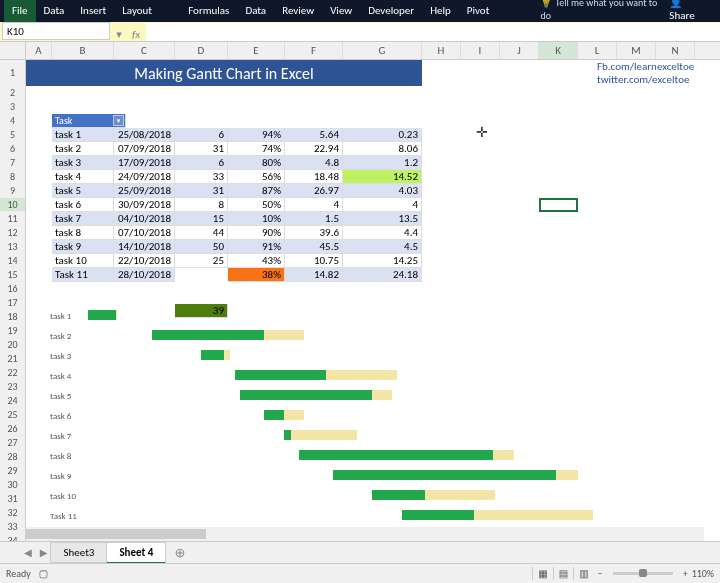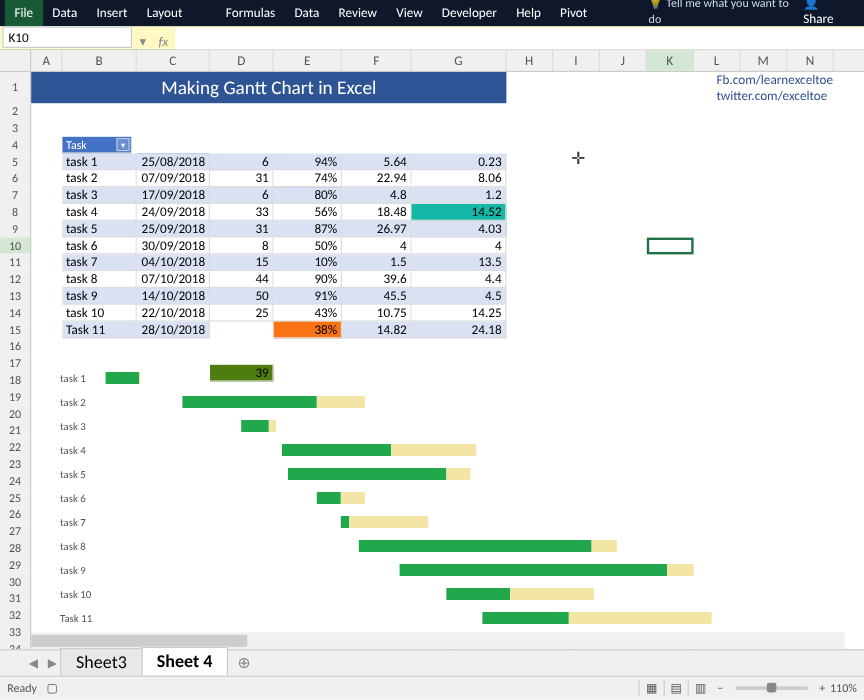--- a/index.html
+++ b/index.html
@@ -33,21 +33,21 @@
 .selbox{position:absolute;border:2px solid #217346;pointer-events:none;}
 .cursor{position:absolute;font-size:14px;color:#333;pointer-events:none;}
 .chart{position:absolute;left:50px;background:#fff;}
 .chart .lbl{position:absolute;left:0;width:38px;text-align:left;font-size:9px;color:#555;}
 .chart .bar{position:absolute;height:10px;}
 .chart .done{background:#21a84c;height:10px;}
 .chart .rem{background:#f3e5a6;height:10px;}
 .chart .ax{position:absolute;font-size:9px;color:#555;transform:translateX(-50%);}
 .tabs{position:absolute;bottom:20px;left:0;right:0;height:22px;background:#f0f0f0;border-top:1px solid #ccc;display:flex;align-items:center;padding-left:20px;}
 .tabs .nav{padding:0 4px;color:#888;font-size:10px;}
-.sheet{padding:3px 12px;font-size:15px;border:1px solid #ccc;background:#fff;margin-left:-1px;}
+.sheet{padding:3px 12px;font-size:11px;border:1px solid #ccc;background:#fff;margin-left:-1px;}
 .sheet.active{background:#fff;border-bottom:2px solid #217346;font-weight:600;}
 .sheet.inactive{background:#e8e8e8;}
 .plus{padding:0 8px;color:#888;font-size:13px;}
 .status{position:absolute;bottom:0;left:0;right:0;height:20px;background:#f0f0f0;border-top:1px solid #ccc;display:flex;align-items:center;padding:0 6px;font-size:10px;color:#555;}
 .status .sp{flex:1;}
 .status .v{padding:0 5px;border-left:1px solid #ccc;}
 .zslider{width:60px;height:3px;background:#ccc;margin:0 6px;position:relative;}
 .zslider::after{content:"";position:absolute;left:50%;top:-3px;width:8px;height:8px;background:#888;border-radius:2px;transform:translateX(-50%);}
 .scroll-h{position:absolute;bottom:42px;left:26px;right:16px;height:14px;background:#f0f0f0;}
 .scroll-h .thumb{position:absolute;left:0;top:2px;width:180px;height:10px;background:#ccc;}
@@ -130,21 +130,21 @@
     <div class="rh" style="top: 432px;">31</div>
     <div class="rh" style="top: 446px;">32</div>
     <div class="rh" style="top: 460px;">33</div>
     <div class="rh" style="top: 474px;">34</div>
     <div class="rh" style="top: 488px;">35</div>
     <div class="title" style="width: 396px;">Making Gantt Chart in Excel</div>
     <div class="resources" style="left: 597px; width: 140px;">
       <div>Fb.com/learnexceltoe</div>
       <div>twitter.com/exceltoe</div>
     </div>
-    <div class="cell hdr" style="left: 52px; top: 54px; width: 58px;">Task<span class="dd">▾</span></div>
+    <div class="cell hdr" style="left: 52px; top: 54px; width: 74px;">Task<span class="dd">▾</span></div>
     <div class="cell hdr" style="left: 114px; top: 54px; width: 61px;">Date<span class="dd">▾</span></div>
     <div class="cell hdr" style="left: 175px; top: 54px; width: 53px;">Days<span class="dd">▾</span></div>
     <div class="cell hdr" style="left: 228px; top: 54px; width: 57px;">% Com<span class="dd">▾</span></div>
     <div class="cell hdr" style="left: 285px; top: 54px; width: 58px;">Status<span class="dd">▾</span></div>
     <div class="cell hdr" style="left: 343px; top: 54px; width: 79px;">Days Remaining<span class="dd">▾</span></div>
     <div class="cell" style="left: 52px; top: 68px; width: 62px; background: rgb(217, 225, 242);">task 1</div>
     <div class="cell r" style="left: 114px; top: 68px; width: 61px; background: rgb(217, 225, 242);">25/08/2018</div>
     <div class="cell r" style="left: 175px; top: 68px; width: 53px; background: rgb(217, 225, 242);">6</div>
     <div class="cell r" style="left: 228px; top: 68px; width: 57px; background: rgb(217, 225, 242);">94%</div>
     <div class="cell r" style="left: 285px; top: 68px; width: 58px; background: rgb(217, 225, 242);">5.64</div>
@@ -159,21 +159,21 @@
     <div class="cell r" style="left: 114px; top: 96px; width: 61px; background: rgb(217, 225, 242);">17/09/2018</div>
     <div class="cell r" style="left: 175px; top: 96px; width: 53px; background: rgb(217, 225, 242);">6</div>
     <div class="cell r" style="left: 228px; top: 96px; width: 57px; background: rgb(217, 225, 242);">80%</div>
     <div class="cell r" style="left: 285px; top: 96px; width: 58px; background: rgb(217, 225, 242);">4.8</div>
     <div class="cell r" style="left: 343px; top: 96px; width: 79px; background: rgb(217, 225, 242);">1.2</div>
     <div class="cell" style="left: 52px; top: 110px; width: 62px; background: rgb(255, 255, 255);">task 4</div>
     <div class="cell r" style="left: 114px; top: 110px; width: 61px; background: rgb(255, 255, 255);">24/09/2018</div>
     <div class="cell r" style="left: 175px; top: 110px; width: 53px; background: rgb(255, 255, 255);">33</div>
     <div class="cell r" style="left: 228px; top: 110px; width: 57px; background: rgb(255, 255, 255);">56%</div>
     <div class="cell r" style="left: 285px; top: 110px; width: 58px; background: rgb(255, 255, 255);">18.48</div>
-    <div class="cell r" style="left: 343px; top: 110px; width: 79px; background: #14b8a6;">14.52</div>
+    <div class="cell r" style="left: 343px; top: 110px; width: 79px; background: #bef264;">14.52</div>
     <div class="cell" style="left: 52px; top: 124px; width: 62px; background: rgb(217, 225, 242);">task 5</div>
     <div class="cell r" style="left: 114px; top: 124px; width: 61px; background: rgb(217, 225, 242);">25/09/2018</div>
     <div class="cell r" style="left: 175px; top: 124px; width: 53px; background: rgb(217, 225, 242);">31</div>
     <div class="cell r" style="left: 228px; top: 124px; width: 57px; background: rgb(217, 225, 242);">87%</div>
     <div class="cell r" style="left: 285px; top: 124px; width: 58px; background: rgb(217, 225, 242);">26.97</div>
     <div class="cell r" style="left: 343px; top: 124px; width: 79px; background: rgb(217, 225, 242);">4.03</div>
     <div class="cell" style="left: 52px; top: 138px; width: 62px; background: rgb(255, 255, 255);">task 6</div>
     <div class="cell r" style="left: 114px; top: 138px; width: 61px; background: rgb(255, 255, 255);">30/09/2018</div>
     <div class="cell r" style="left: 175px; top: 138px; width: 53px; background: rgb(255, 255, 255);">8</div>
     <div class="cell r" style="left: 228px; top: 138px; width: 57px; background: rgb(255, 255, 255);">50%</div>

